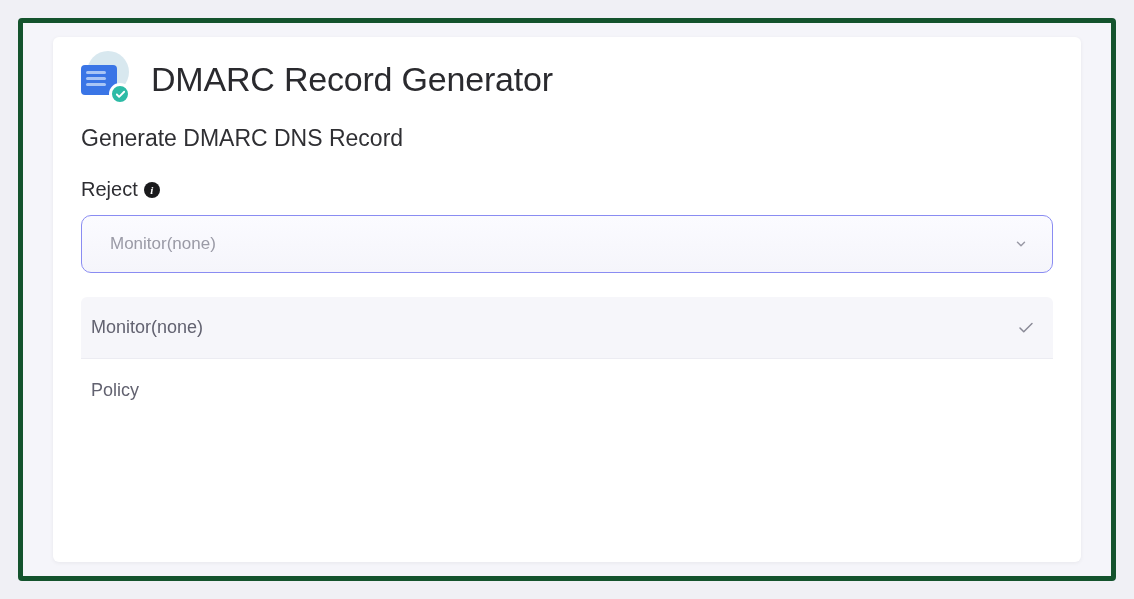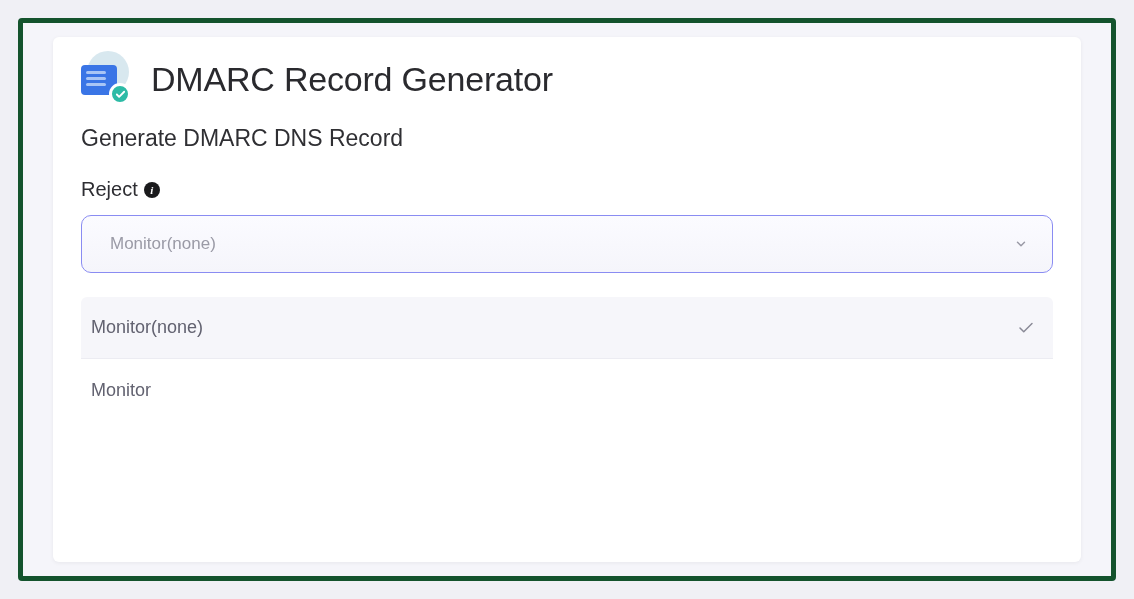--- a/index.html
+++ b/index.html
@@ -220,18 +220,18 @@
     <div class="options-list">
       <div class="option selected">
         <span>Monitor(none)</span>
         <span class="check-mark">
           <svg viewBox="0 0 24 24" fill="none" stroke="#8a8a96" stroke-width="2" stroke-linecap="round" stroke-linejoin="round">
             <polyline points="20 6 9 17 4 12"></polyline>
           </svg>
         </span>
       </div>
       <div class="option">
-        <span>Monitor</span>
+        <span>Policy</span>
       </div>
     </div>
 
   </div>
 </div>
 
 </body></html>

